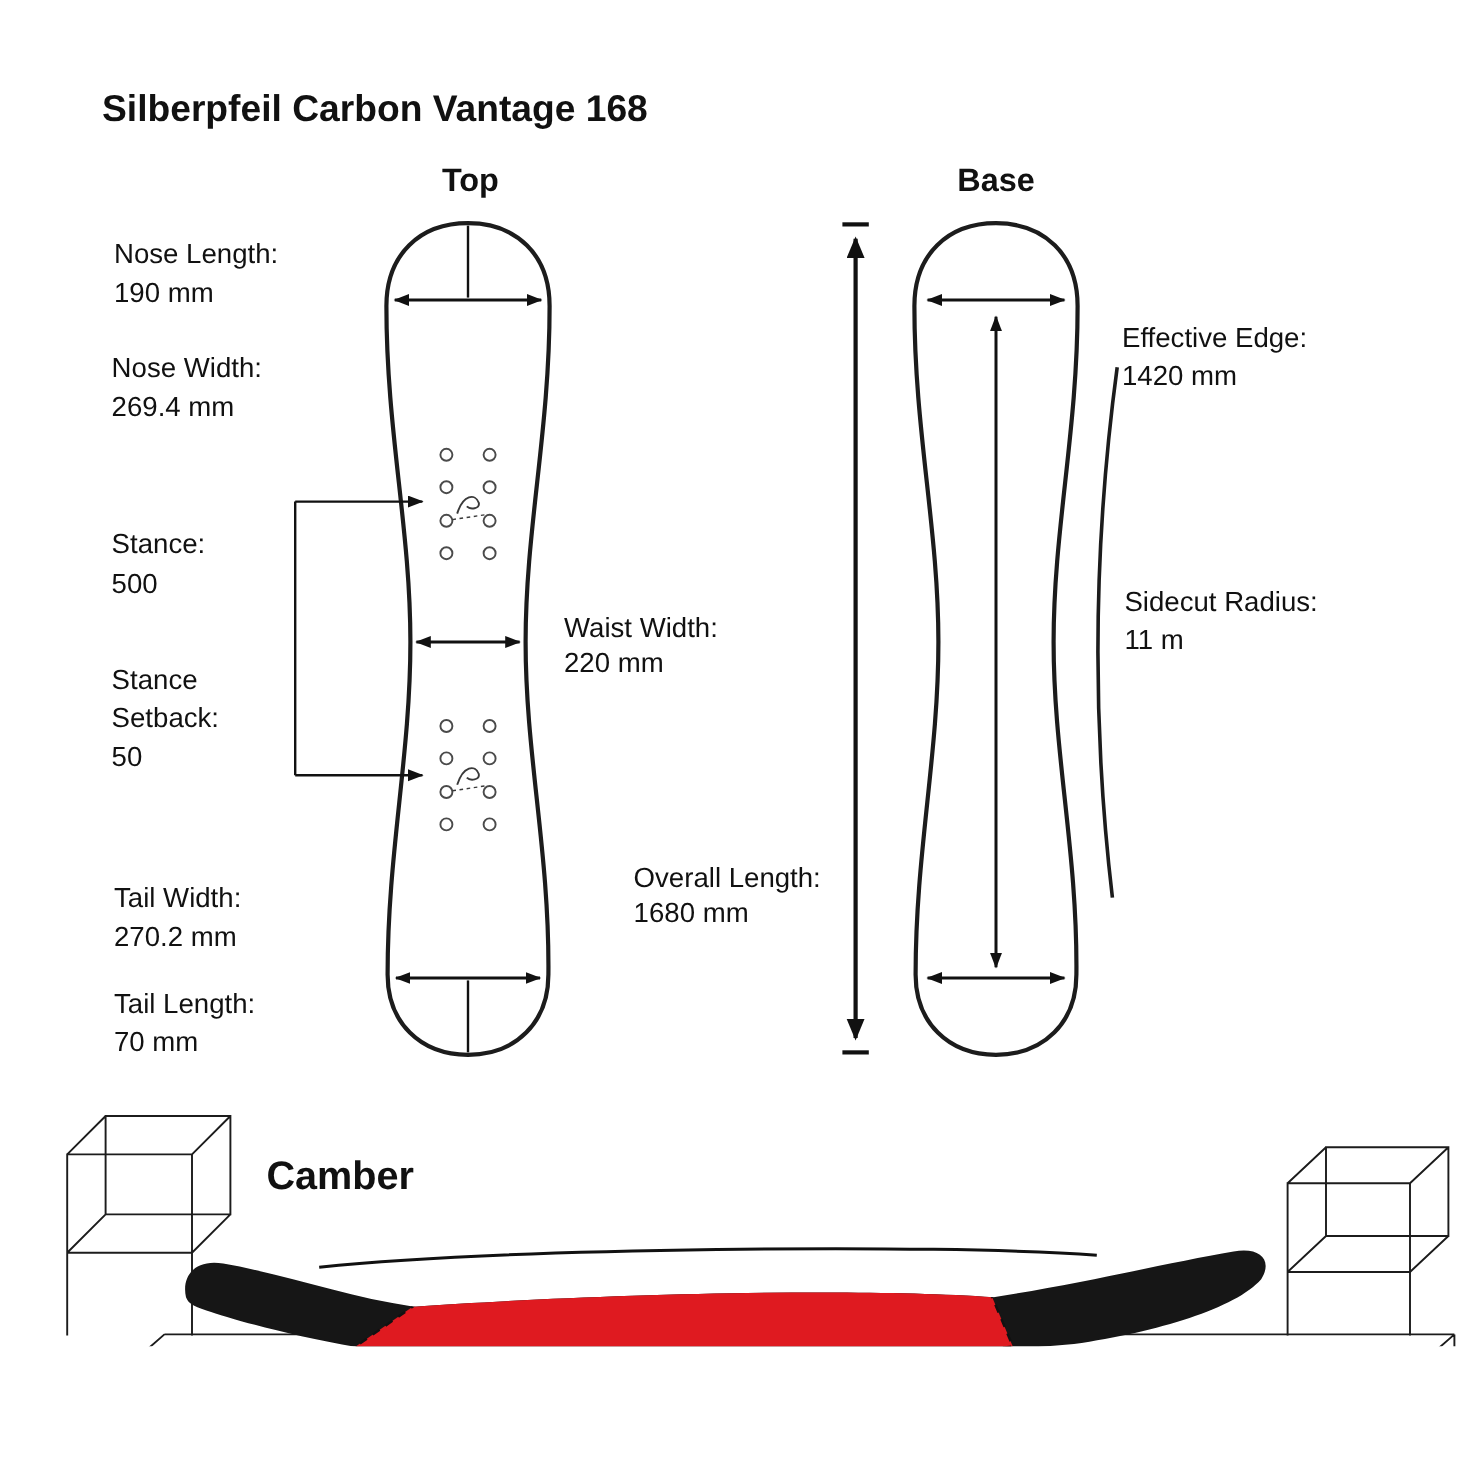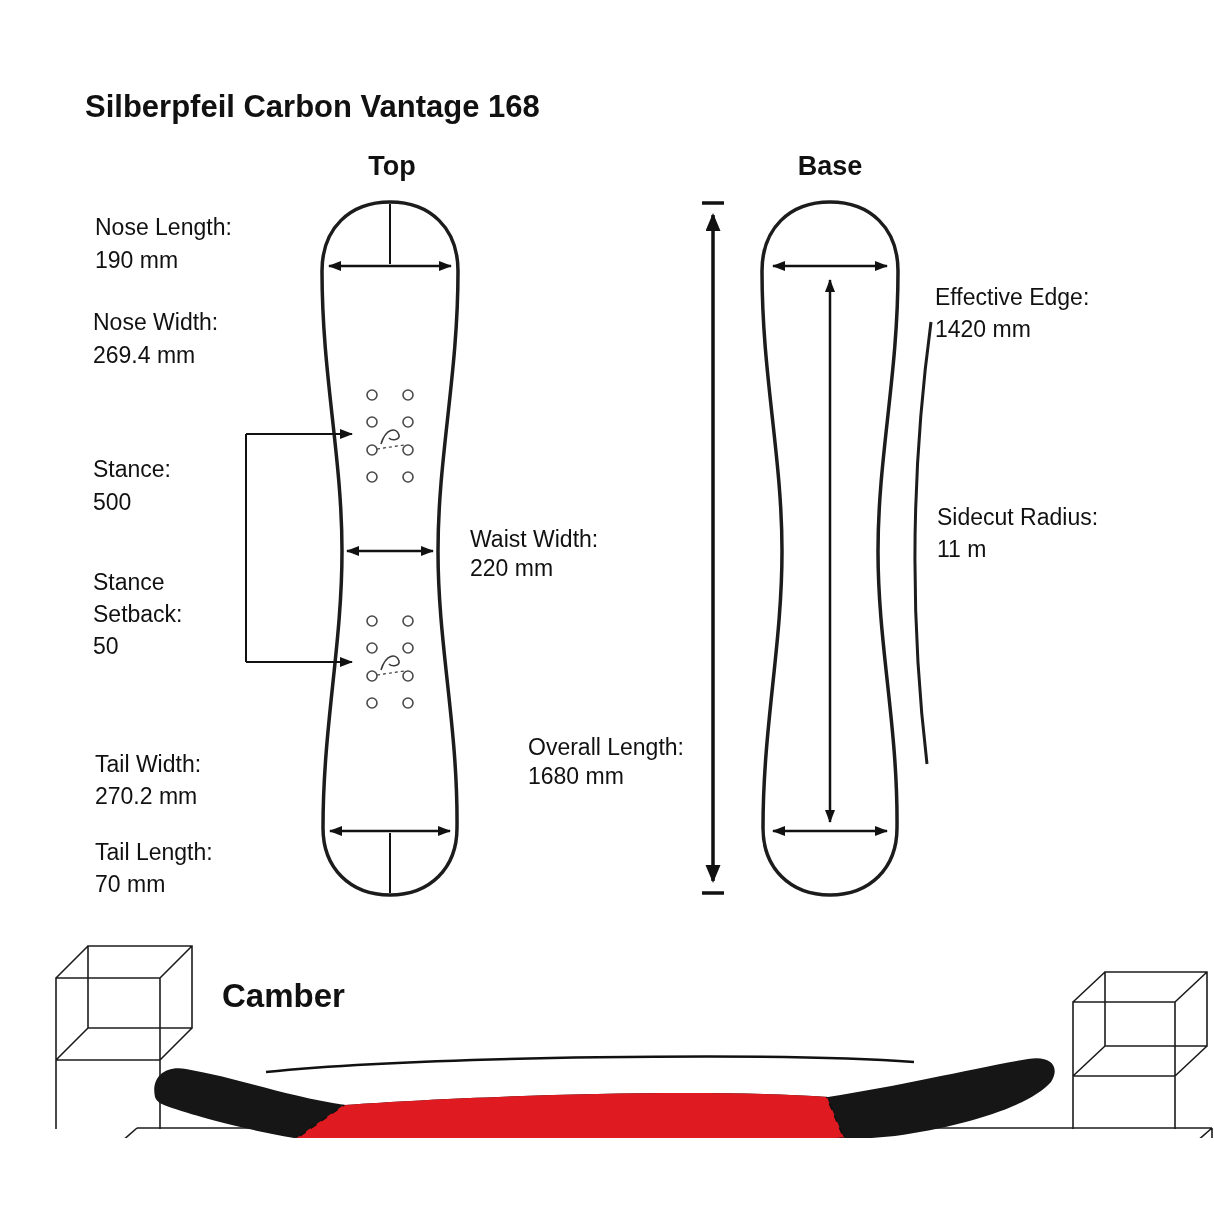--- a/index.html
+++ b/index.html
@@ -1,16 +1,16 @@
 <!DOCTYPE html>
 <html><head>
 <meta charset="utf-8">
 <style>
   html,body{margin:0;padding:0;background:#fff;}
-  .stage{position:relative;width:1214px;height:1122px;background:#fff;overflow:hidden;margin-top:16px;}
+  .stage{position:relative;width:1214px;height:1122px;background:#fff;overflow:hidden;}
   text{font-family:"Liberation Sans",sans-serif;fill:#111;}
   .title{font-size:31px;font-weight:bold;}
   .h2{font-size:27px;font-weight:bold;}
   .spec{font-size:23px;font-weight:500;}
   .board{fill:#ffffff;stroke:#1c1c1c;stroke-width:3.5;}
   .dim{stroke:#111;stroke-width:2.5;fill:none;}
   .dimL{stroke:#111;stroke-width:3.5;fill:none;}
   .thin{stroke:#111;stroke-width:2;fill:none;}
   .wire{fill:none;stroke:#1c1c1c;stroke-width:1.6;}
   .hole{fill:none;stroke:#4a4a4a;stroke-width:1.6;}

